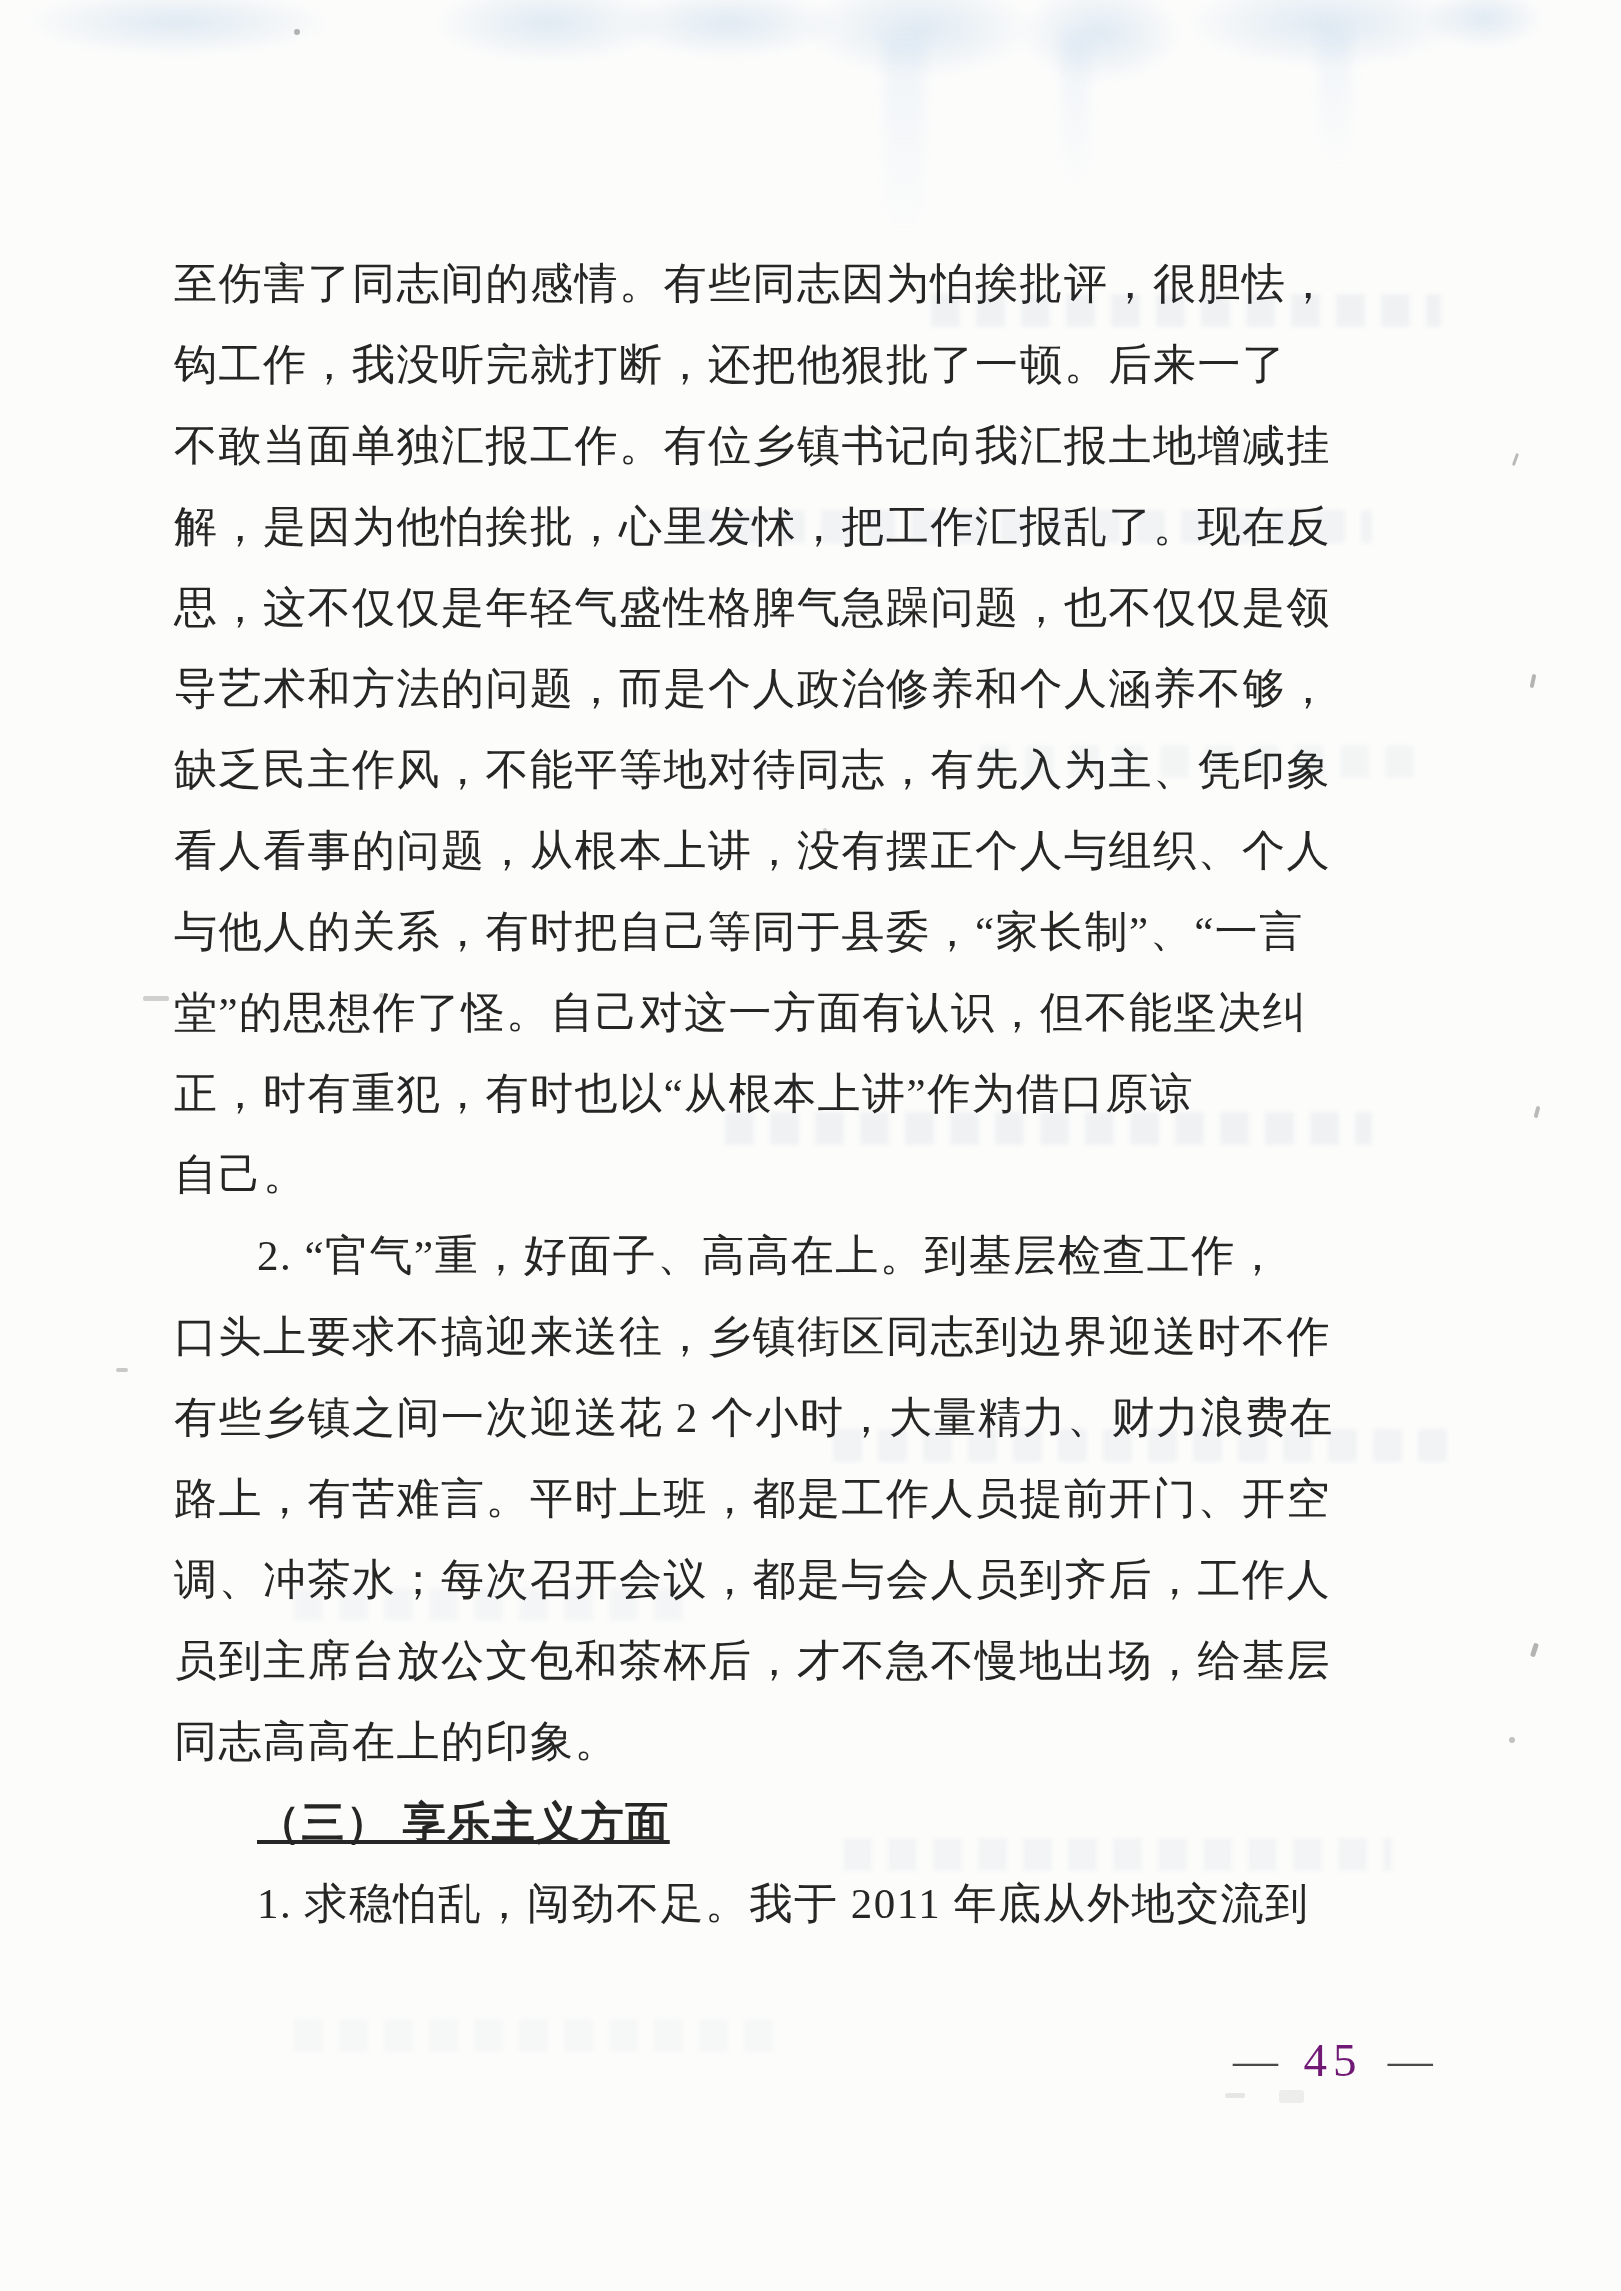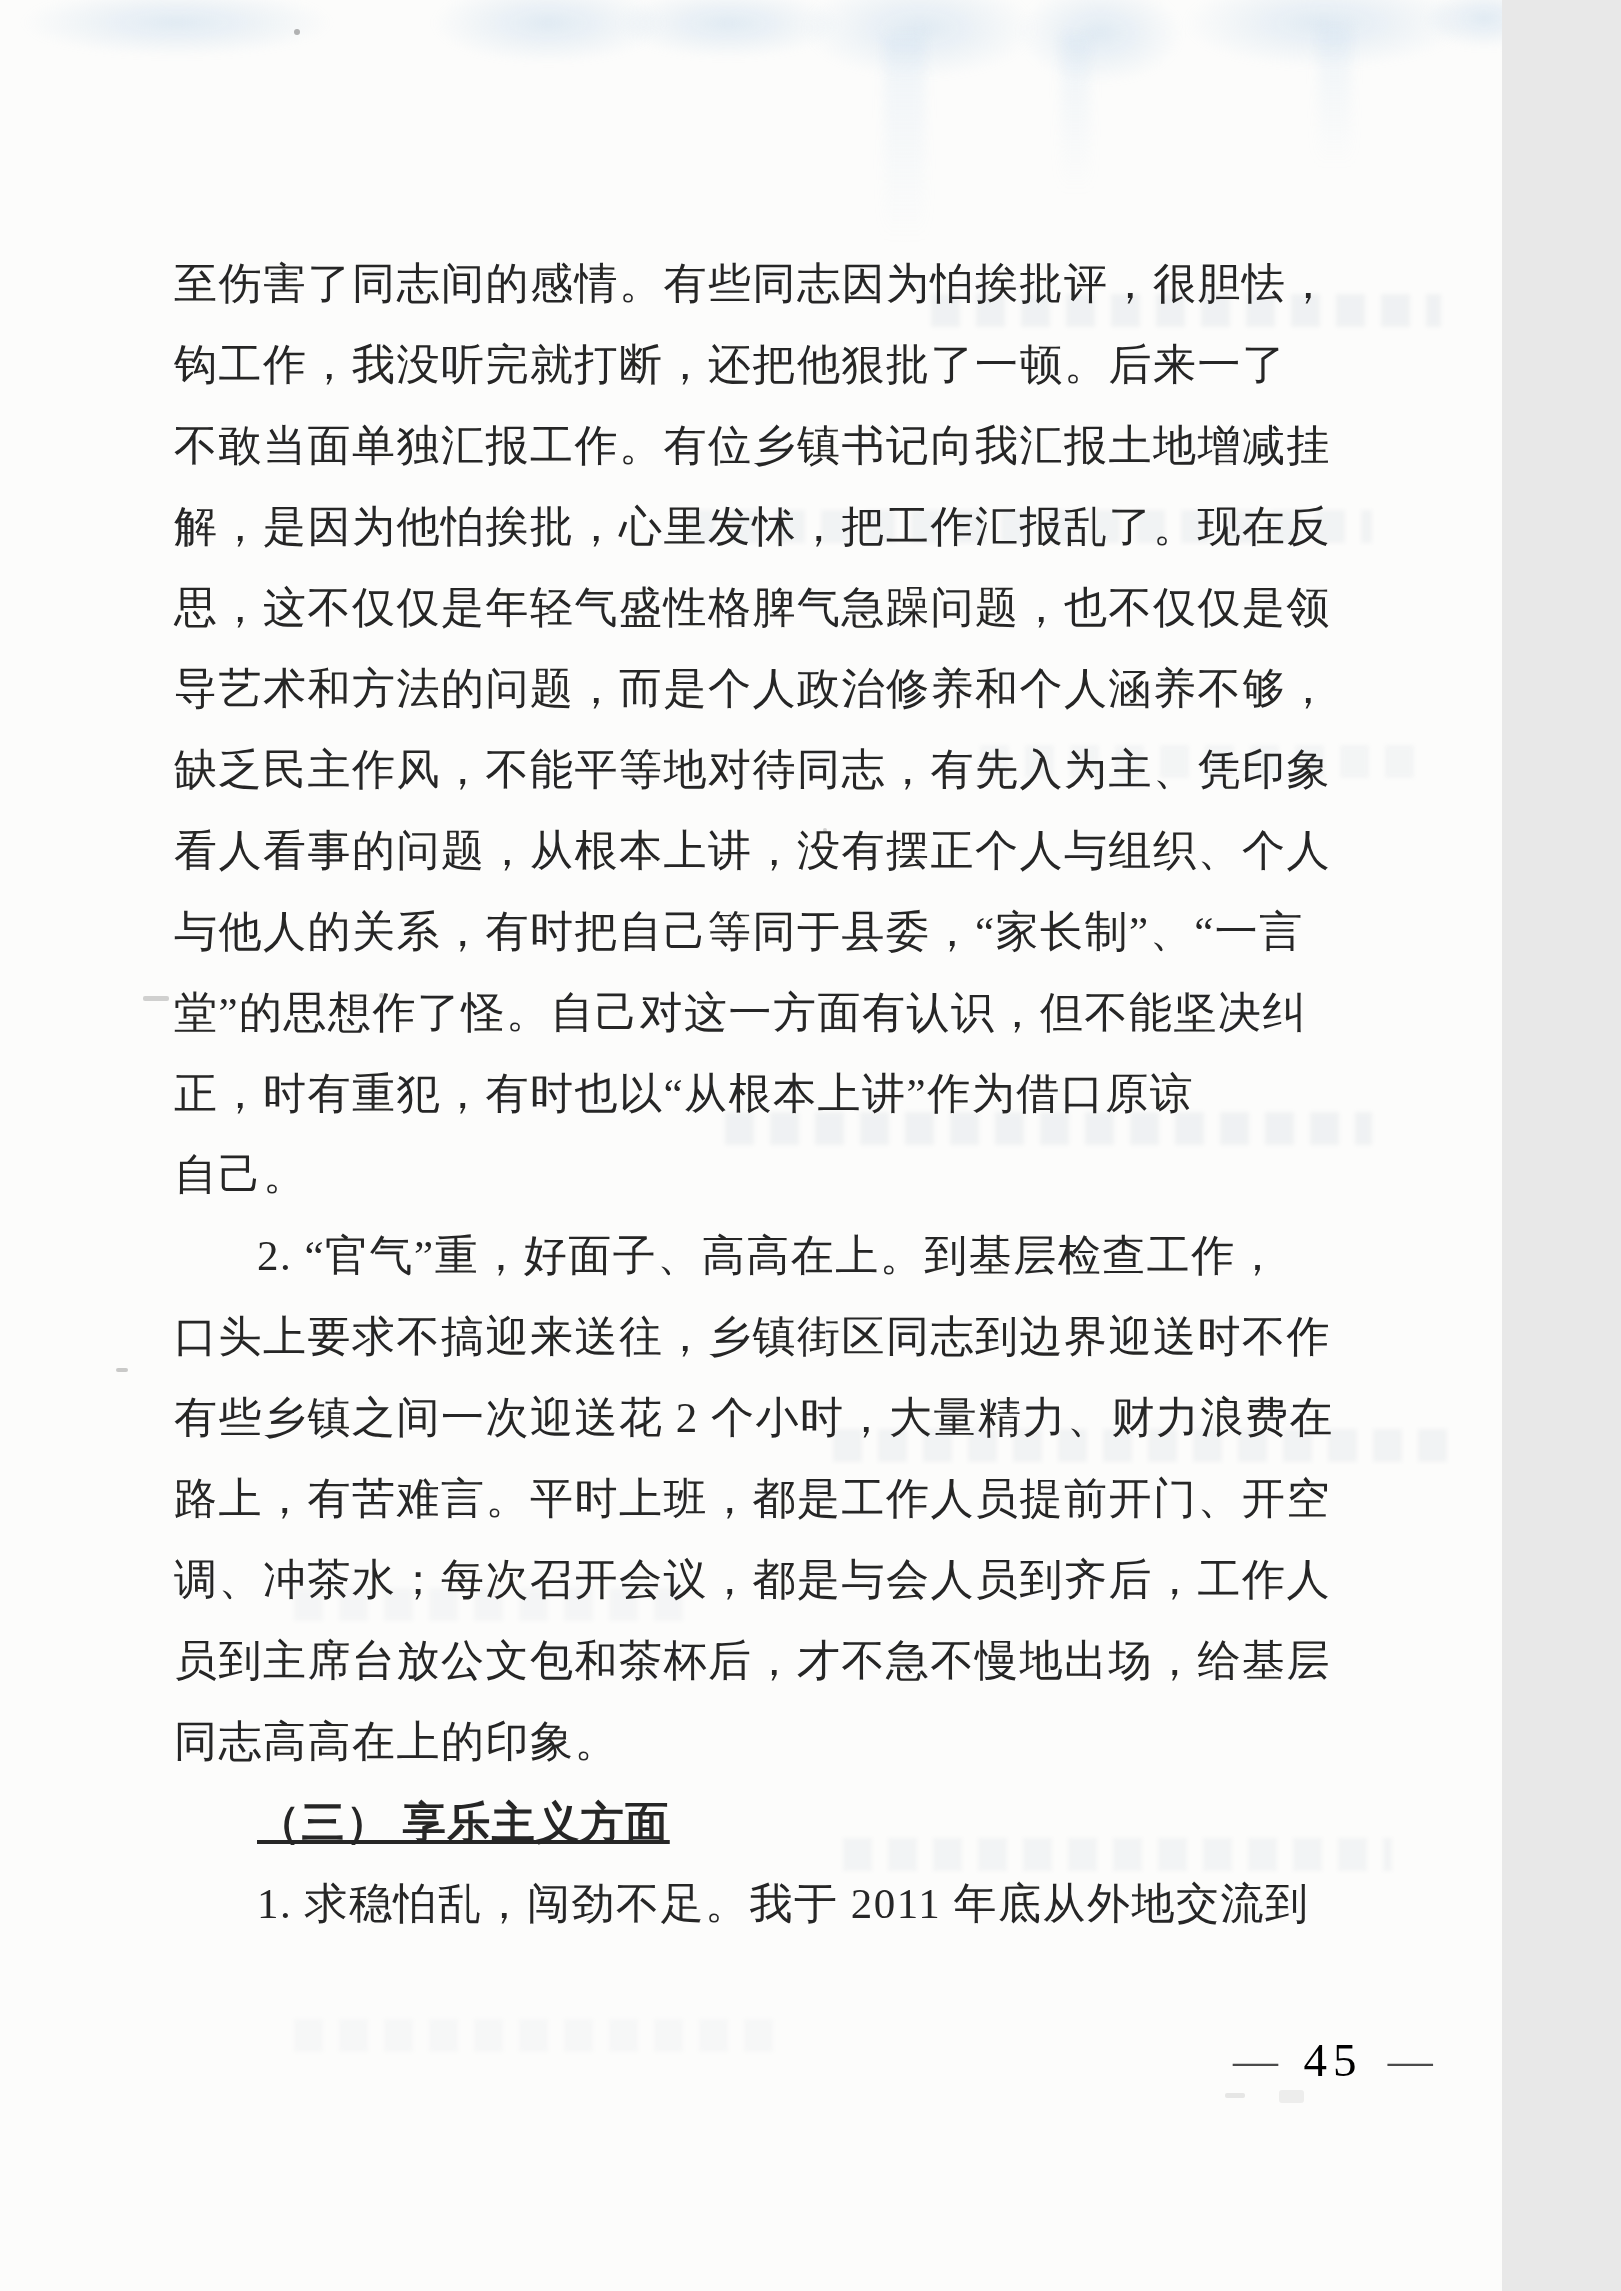--- a/index.html
+++ b/index.html
@@ -3,21 +3,21 @@
 <meta charset="utf-8">
 <style>
   html,body{margin:0;padding:0;}
   body{
     width:1621px;height:2292px;
     background:#e8e8e8;
     font-family:"Liberation Serif", serif;
   }
   .page{
     position:relative;
-    width:1502px;height:2292px;
+    width:1621px;height:2292px;
     background:#fcfcfb;
     overflow:hidden;
   }
   
   .text-block{
     position:absolute;
     left:174px;top:243px;
     width:1235px;
   }
   .line{
@@ -32,21 +32,21 @@
   .line.indent{padding-left:83px;}
   .line.bold{font-weight:bold;text-decoration:underline;}
   
   .footer{
     position:absolute;
     left:1233px;top:2037px;
     display:flex;align-items:center;gap:25.5px;
     color:#3c3c3c;
   }
   .footer .dash{font-size:45px;line-height:45px;color:#4a4a4a;}
-  .footer .num{font-size:47px;line-height:47px;letter-spacing:5.9px;color:#000000;}
+  .footer .num{font-size:47px;line-height:47px;letter-spacing:5.9px;color:#701a75;}
   
   .smudge{
     position:absolute;
     background:radial-gradient(ellipse at center, rgba(178,205,230,0.38), rgba(178,205,230,0) 70%);
     filter:blur(3.9px);
     pointer-events:none;
   }
   .s1{left:19.6px;top:-11.8px;width:314px;height:69px;}
   .s2{left:431px;top:-17.6px;width:235px;height:82px;}
   .s3{left:616px;top:-11.8px;width:225px;height:71px;}

